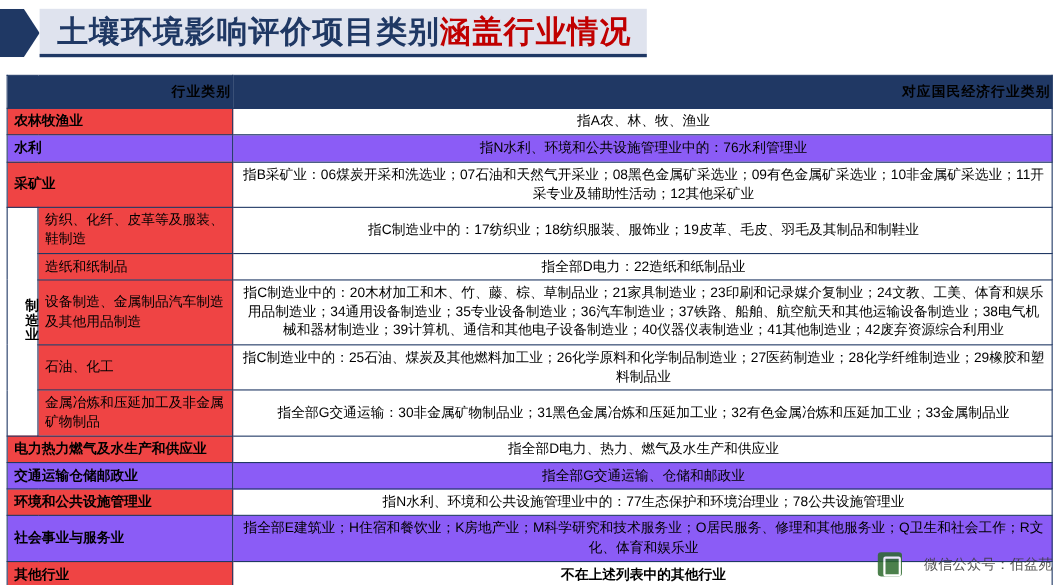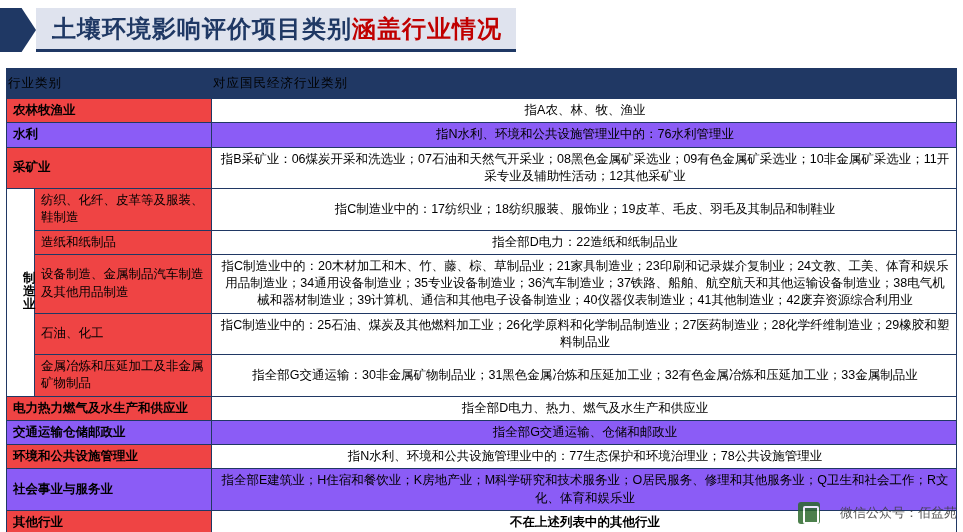--- a/index.html
+++ b/index.html
@@ -36,21 +36,21 @@
     clip-path: polygon(0 0, 60% 0, 100% 50%, 60% 100%, 0 100%);
   }
   .header-band {
     background: #dfe3ee;
     display: flex;
     align-items: center;
     padding: 0 14px 0 16px;
     border-bottom: 3px solid #1f3864;
   }
   .header-title {
-    font-size: 24px;
+    font-size: 28px;
     font-weight: bold;
     color: #1f3864;
     letter-spacing: 1px;
     white-space: nowrap;
   }
   .header-title .accent {
     color: #c00000;
   }
 
   
@@ -70,23 +70,23 @@
     border: 1px solid #203864;
     vertical-align: middle;
     font-size: 12.5px;
     color: #000000;
     line-height: 1.38;
   }
   thead th {
     background: #203864;
     color: #ffffff;
     font-size: 15px;
-    font-weight: normal;
+    font-weight: bold;
     height: 27px;
-    text-align: left;
+    text-align: right;
     letter-spacing: 1px;
   }
   td.cat {
     font-weight: bold;
     padding: 3px 6px;
     font-size: 13px;
     background: #ef4444;
   }
   td.cat.sub {
     font-weight: normal;

